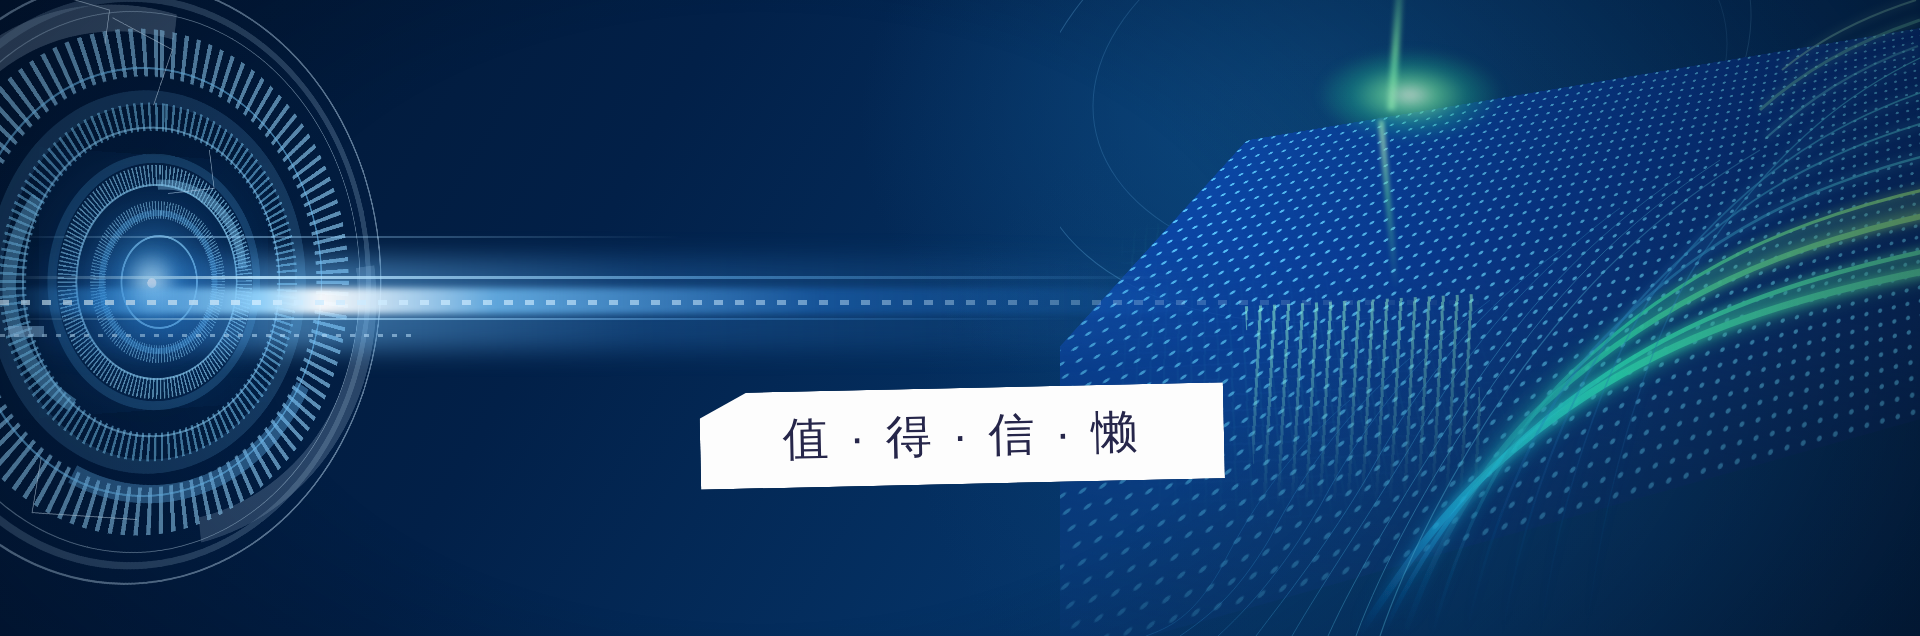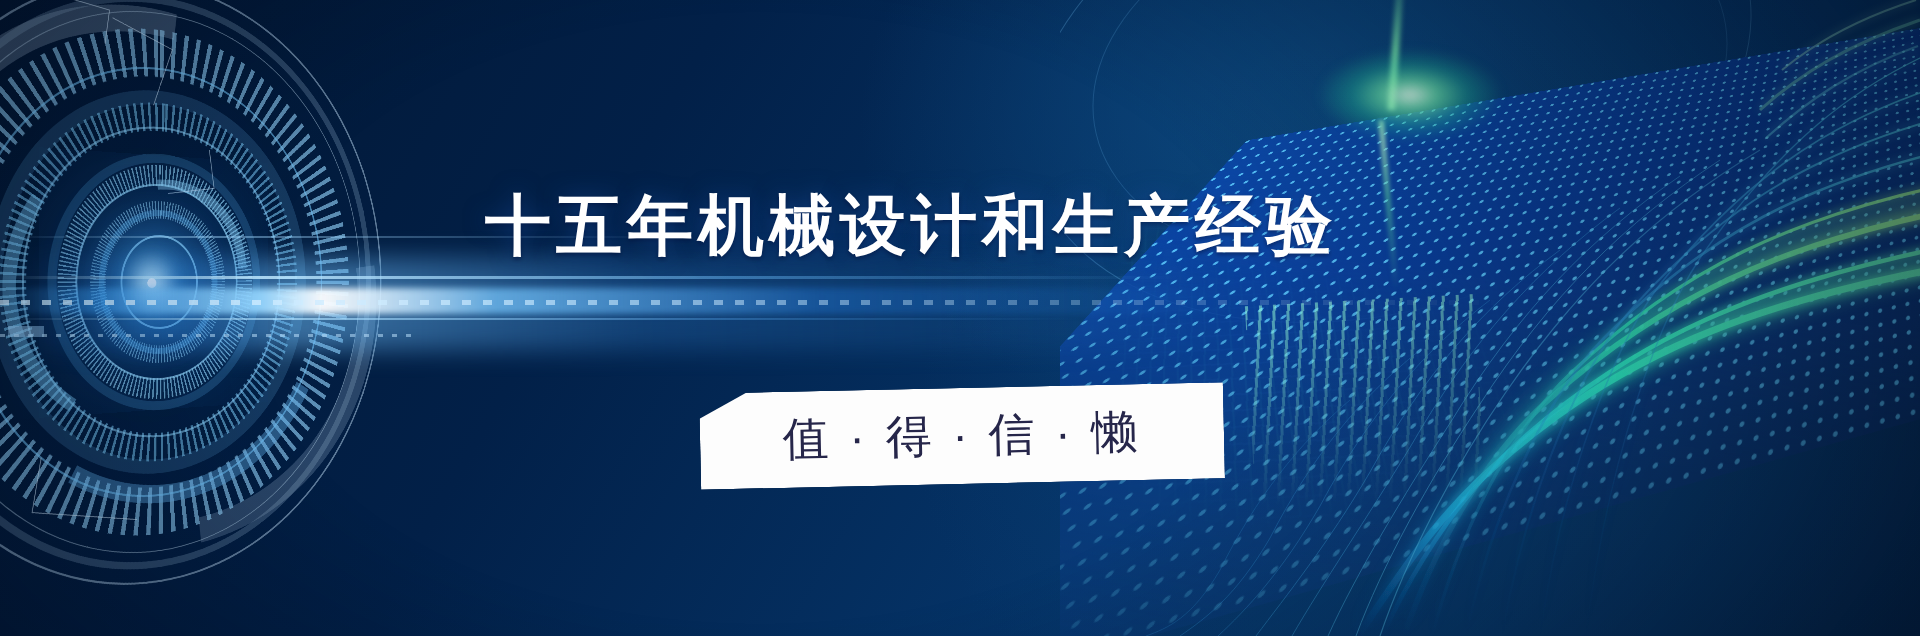--- a/index.html
+++ b/index.html
@@ -429,18 +429,17 @@
   <div class="beam beam-main"></div>
   <div class="beam beam-thin-a"></div>
   <div class="beam beam-thin-b"></div>
   <div class="beam beam-thin-c"></div>
   <div class="beam-dash"></div>
   <div class="beam-dash2"></div>
   <div class="beam-bar"></div>
 
   <div class="bg-vign"></div>
 
-  <div class="headline">十五年机械设计和生产经验</div>
 
   <div class="tagline-box"></div>
   <div class="tagline-text">值 · 得 · 信 · 懒</div>
 
 </div>
 
 </body></html>

